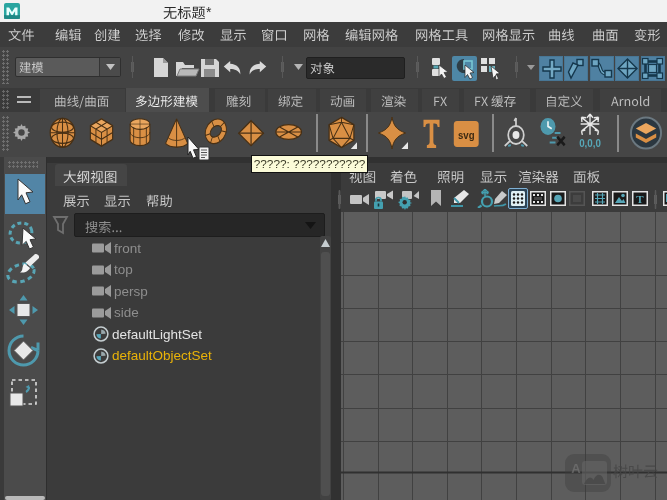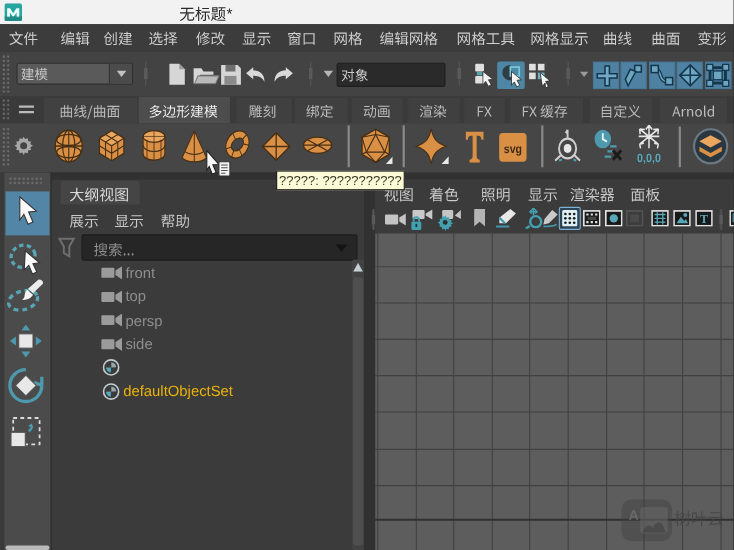--- a/index.html
+++ b/index.html
@@ -376,20 +376,21 @@
 <svg class="ab" style="left:92px;top:306.5px" width="19" height="12" viewBox="0 0 19 12">
       <rect x="0" y="1.5" width="12" height="9" rx="1" fill="#9b9b9b"></rect>
       <path d="M19 0v12l-6-4V4Z" fill="#9b9b9b"></path>
     </svg>
 <div class="ab" style="left:114px;top:303.5px;height:18px;display:flex;align-items:center;font-size:13.5px;color:#8e8e8e">side</div>
 <svg class="ab" style="left:93px;top:326px" width="16" height="16" viewBox="0 0 16 16">
       <circle cx="8" cy="8" r="6.9" fill="none" stroke="#c3cccf" stroke-width="1.5"></circle>
       <path d="M7.8 12.6A4.9 4.9 0 0 1 3.4 8.2l4.4-.2Z" fill="#58a9bd"></path>
       <path d="M8.2 3.4a4.9 4.9 0 0 1 4.4 4.4l-4.4.2Z" fill="#98a7ab"></path>
     </svg>
+<div class="ab" style="left:112px;top:325px;height:18px;display:flex;align-items:center;font-size:13.5px;color:#e4e4e4">defaultLightSet</div>
 <svg class="ab" style="left:93px;top:347.5px" width="16" height="16" viewBox="0 0 16 16">
       <circle cx="8" cy="8" r="6.9" fill="none" stroke="#c3cccf" stroke-width="1.5"></circle>
       <path d="M7.8 12.6A4.9 4.9 0 0 1 3.4 8.2l4.4-.2Z" fill="#58a9bd"></path>
       <path d="M8.2 3.4a4.9 4.9 0 0 1 4.4 4.4l-4.4.2Z" fill="#98a7ab"></path>
     </svg>
 <div class="ab" style="left:112px;top:346.5px;height:18px;display:flex;align-items:center;font-size:13.5px;color:#eab308">defaultObjectSet</div>
 <div class="ab" style="left:320px;top:236px;width:11px;height:264px;background:#424242;border-radius:2px"></div>
 <svg class="ab" style="left:321px;top:239px" width="9" height="8" viewBox="0 0 9 8">
       <path d="M4.5 0 9 8H0Z" fill="#c6cdd0"></path>
     </svg>

